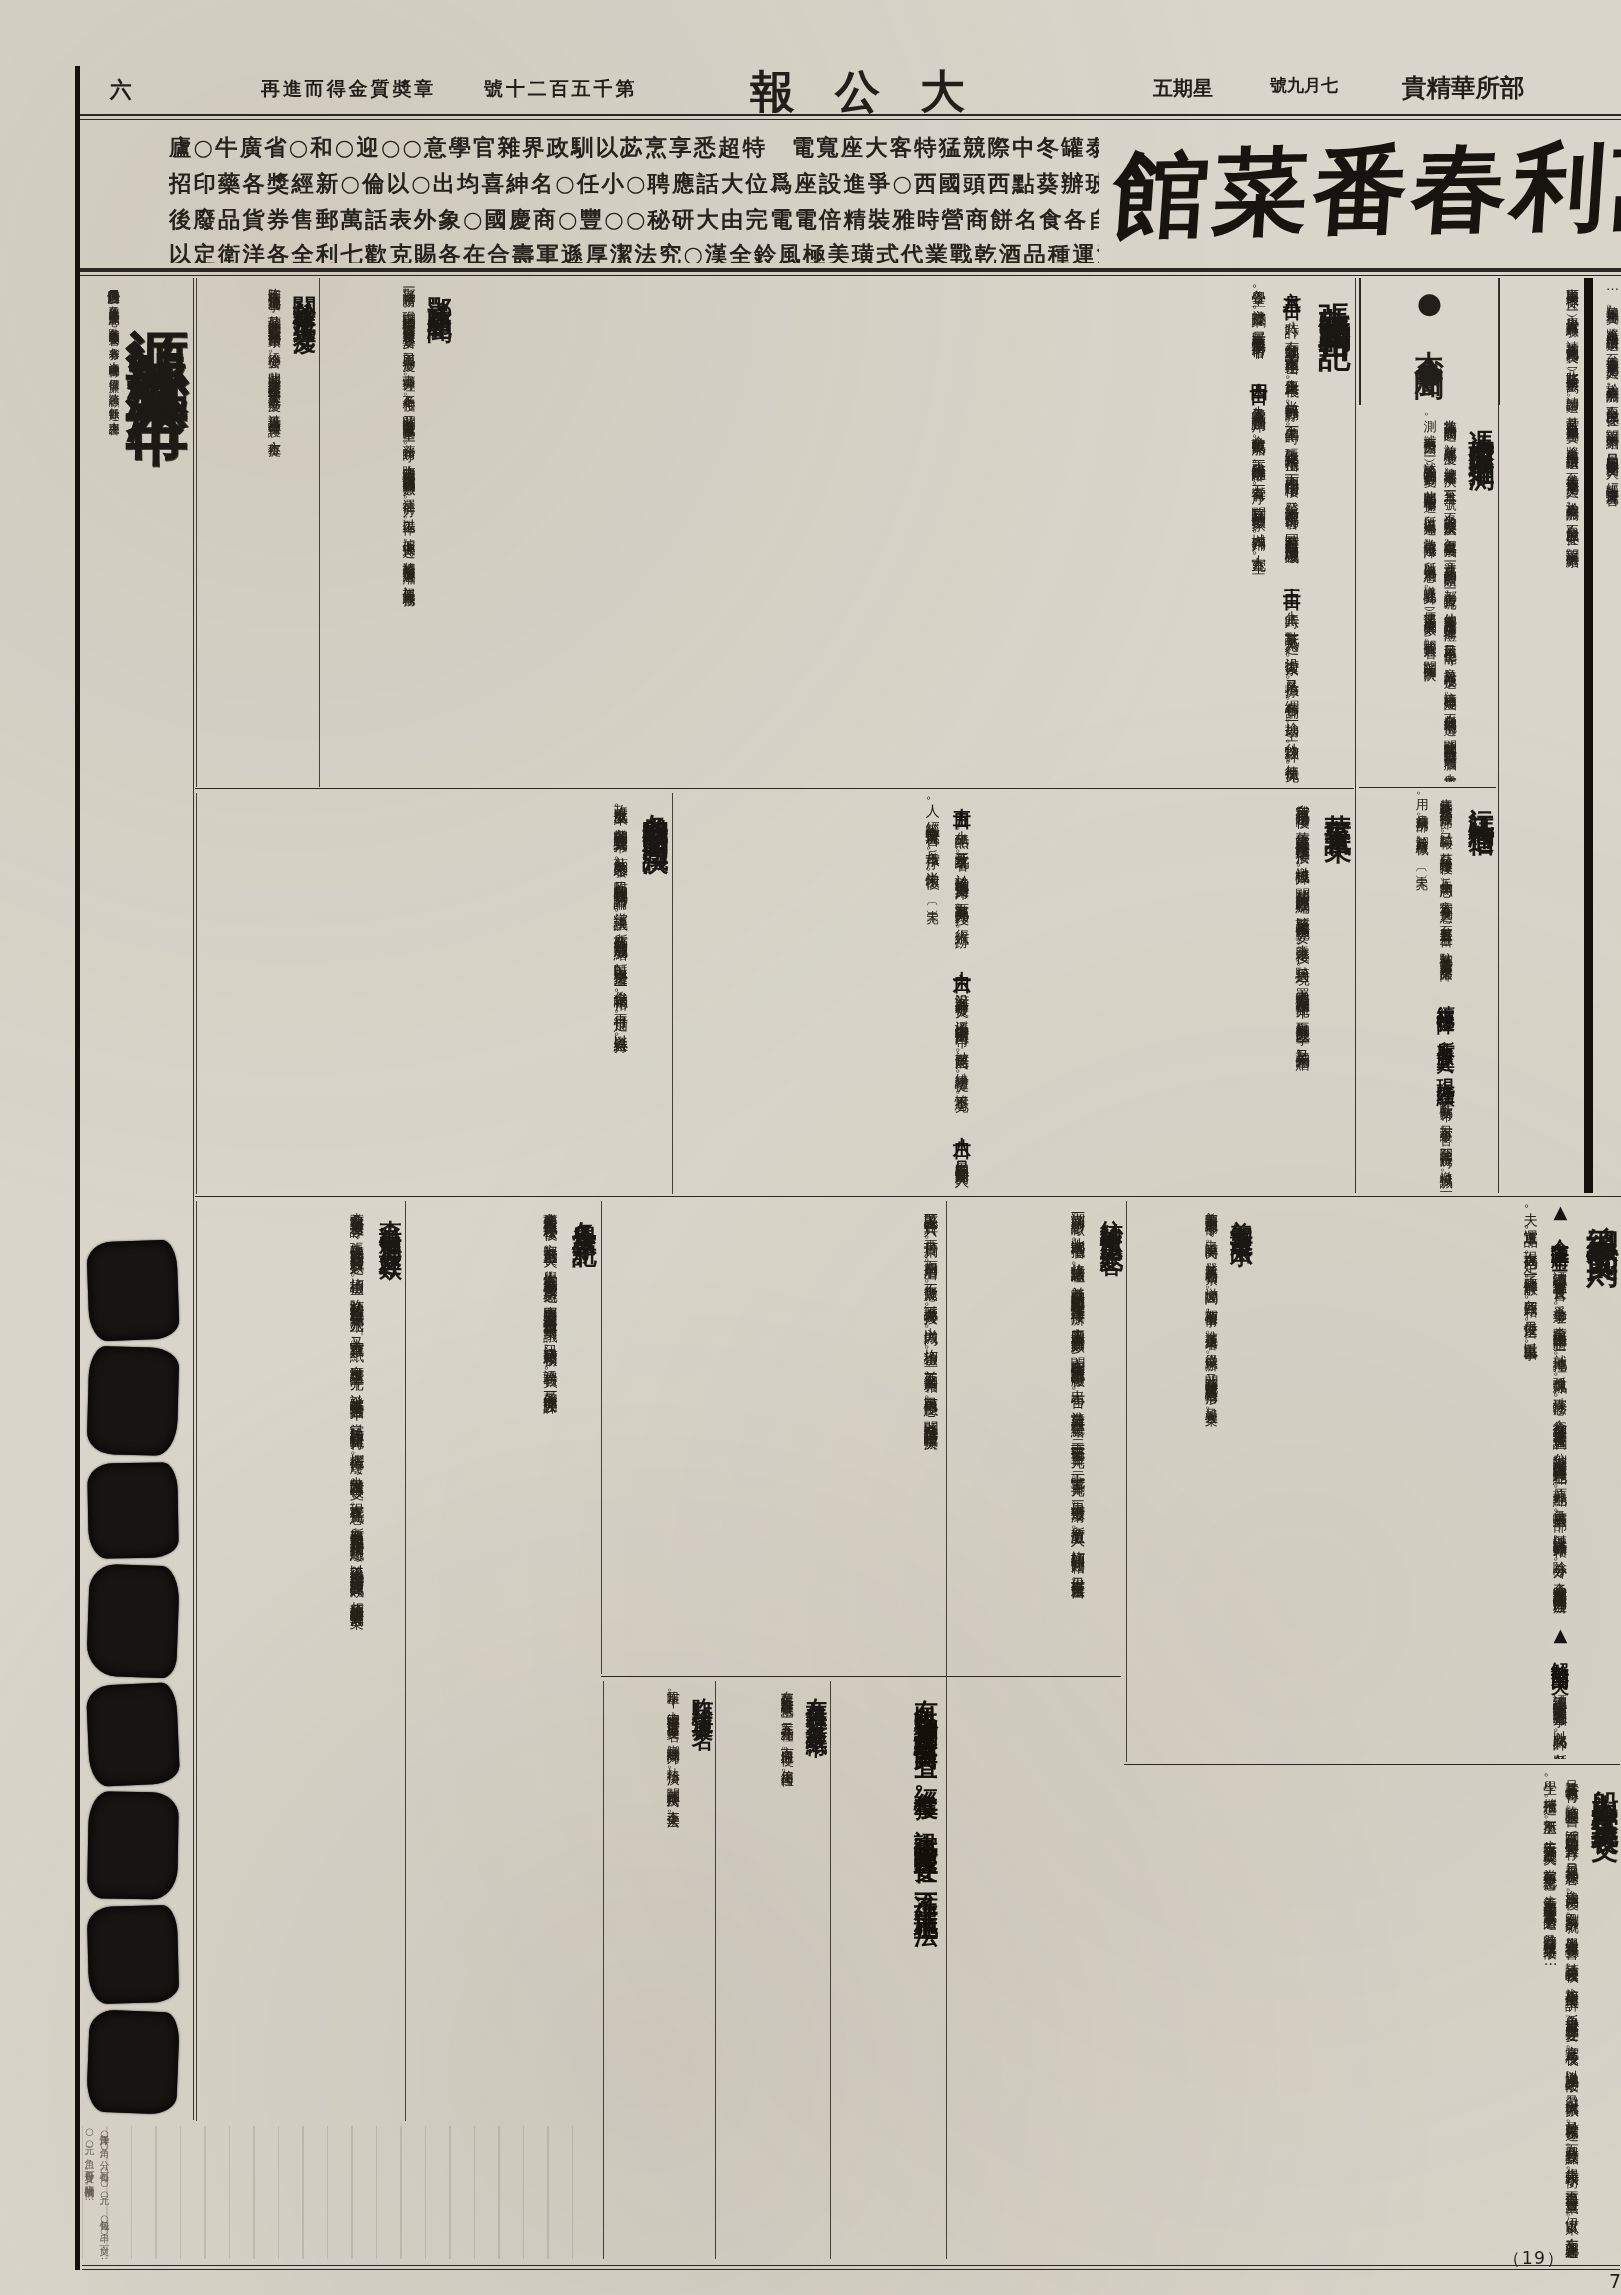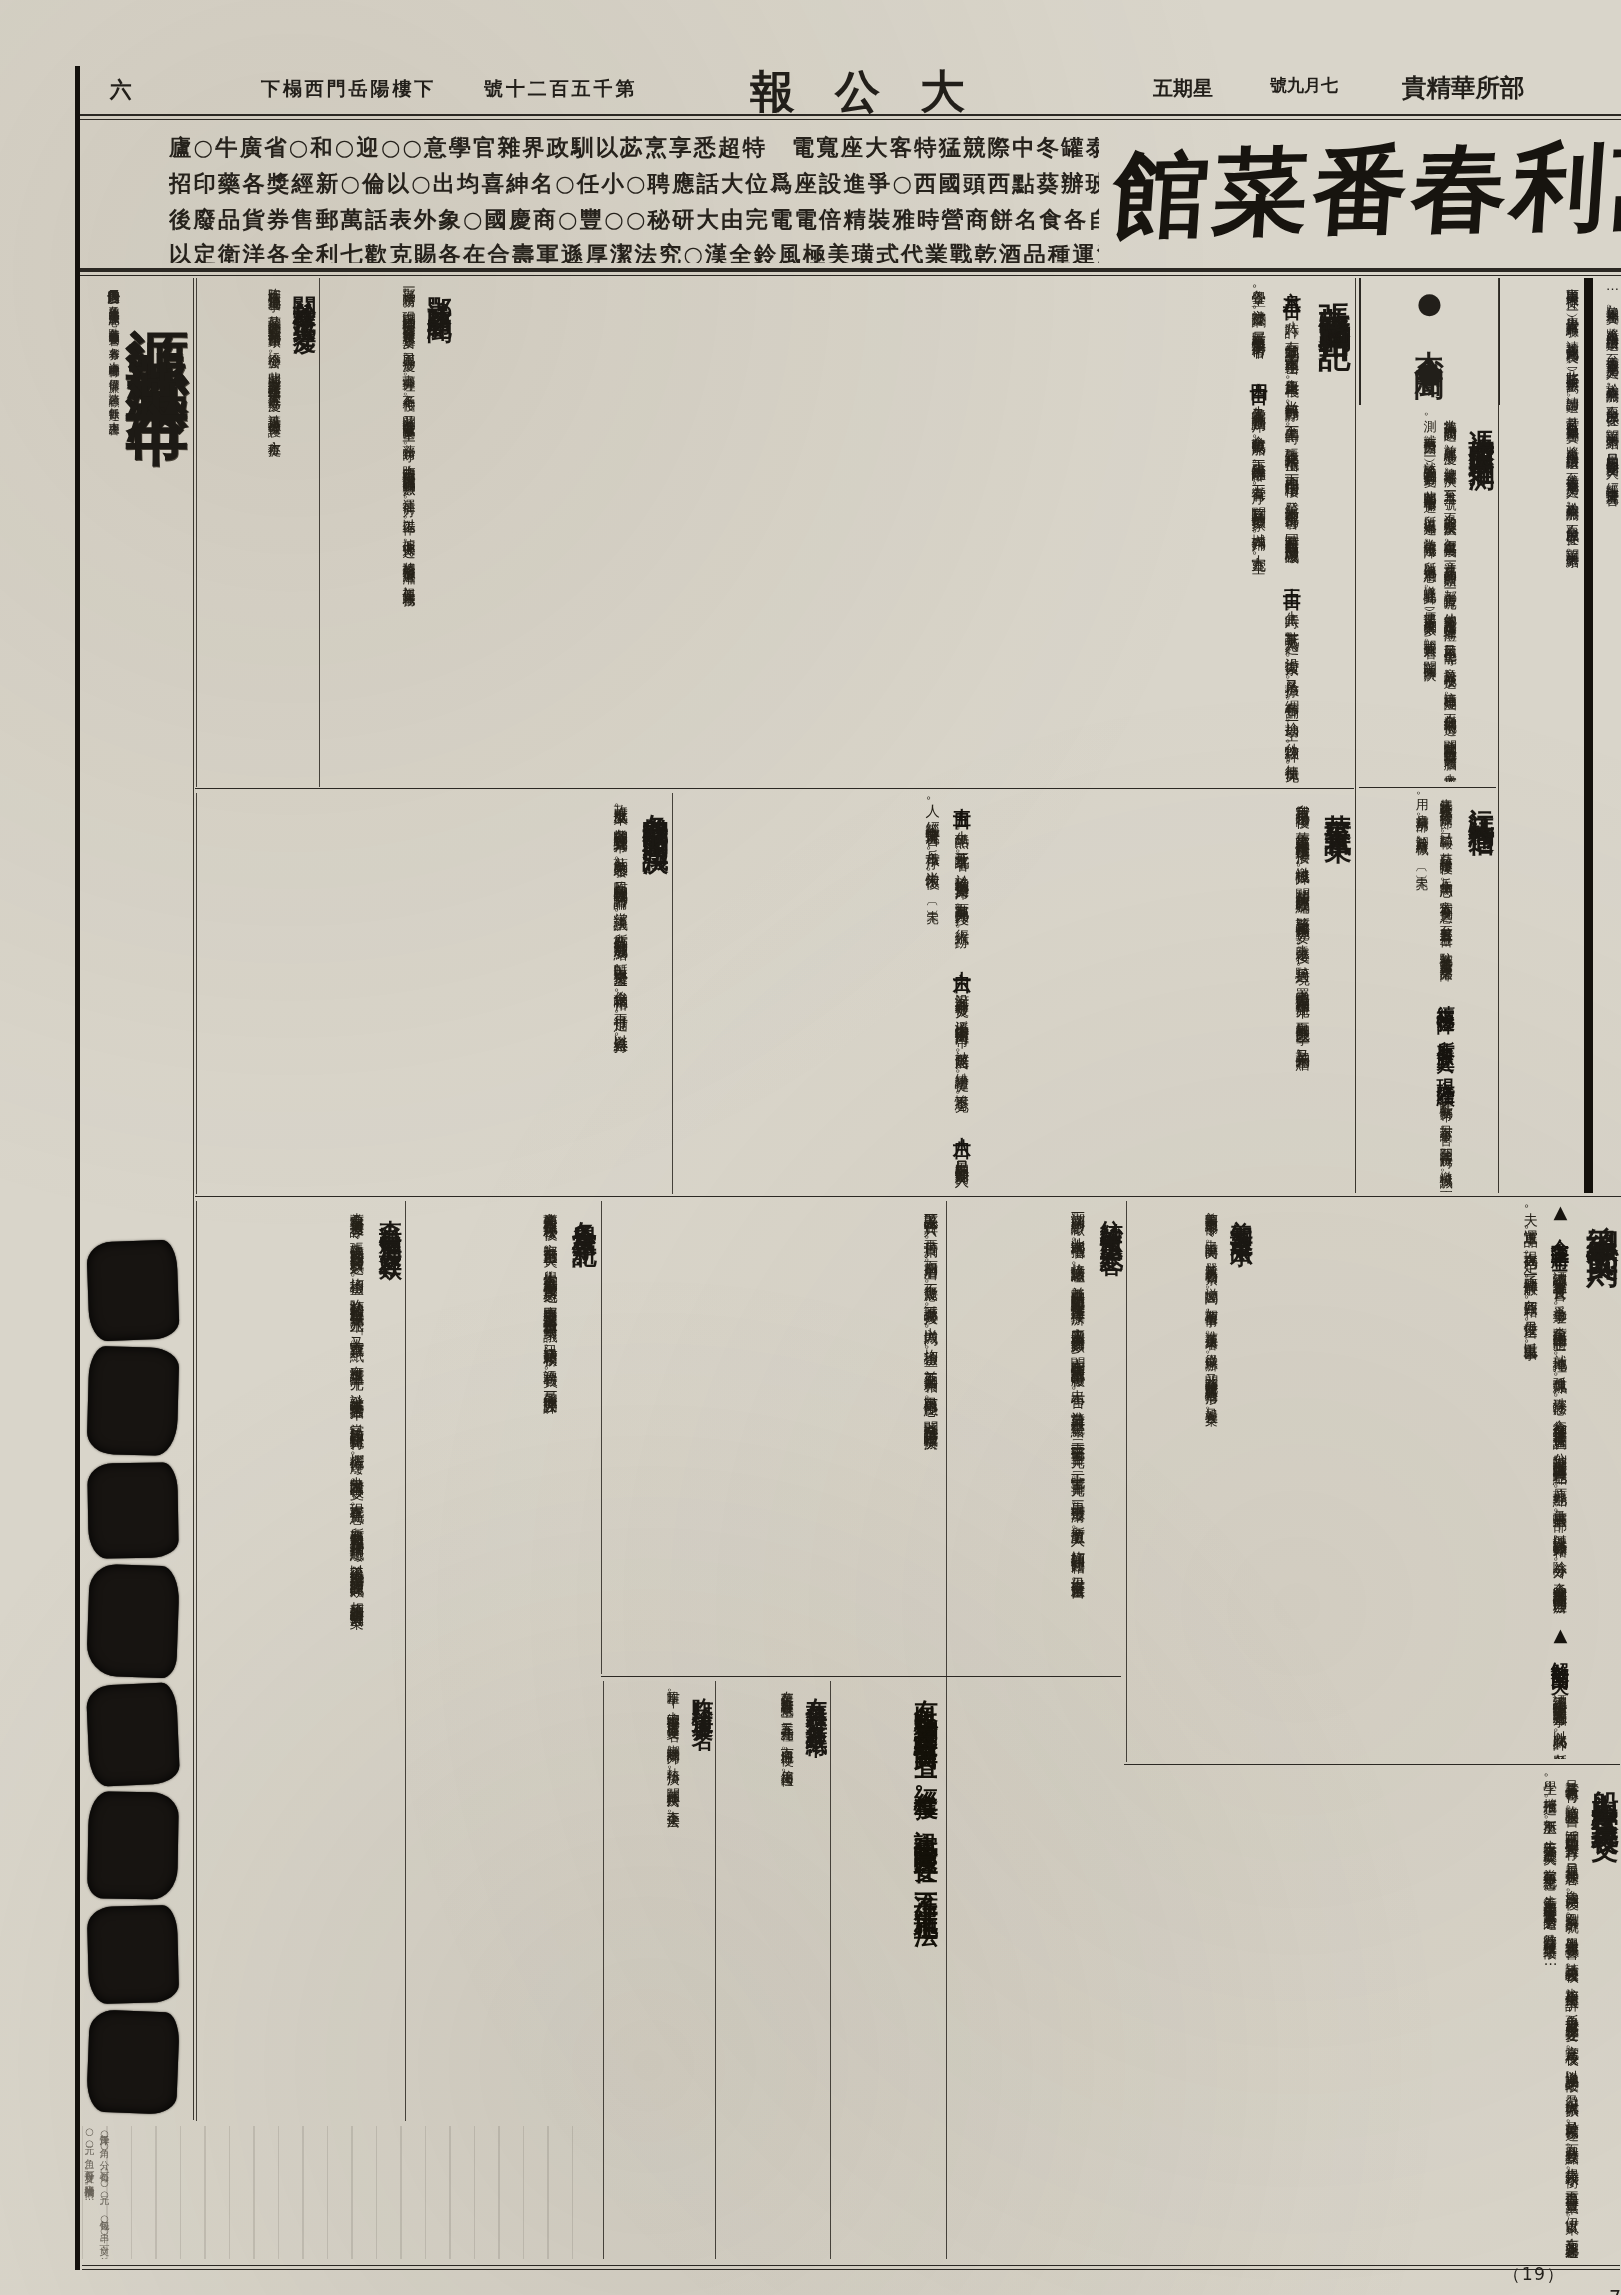--- a/index.html
+++ b/index.html
@@ -37,32 +37,32 @@
   
   .yy{display:flex;flex-direction:row-reverse;overflow:hidden;}
   .yy-big{writing-mode:vertical-rl;text-orientation:upright;font-size:63px;font-weight:bold;line-height:1.1;letter-spacing:10px;font-family:"DejaVu Serif","Liberation Serif",serif;color:#1d1a15;text-shadow:0.7px 0.7px 0 #4a443a;}
   .yy-small{writing-mode:vertical-rl;text-orientation:upright;font-size:10.8px;line-height:1.5;letter-spacing:0.7px;overflow:hidden;color:#2a261f;}
   .yy-addr{font-size:12.3px;font-weight:bold;}
   .blob{margin:7.2px 5.8px;background:#171411;border-radius:28% 16% 30% 20%/22% 30% 18% 32%;box-shadow:inset 0 0 11.5px #000,0 0 2.2px rgba(30,25,20,.8);}
   .smudge{overflow:hidden;filter:blur(0.7px);opacity:.72;
     background:repeating-linear-gradient(90deg, rgba(50,44,36,.18) 0 1.4px, transparent 1.4px 24.5px);}
   .smudge .v{font-size:10px;line-height:1.5;letter-spacing:0.7px;color:#3c362c;}
   .notice .bd{font-weight:bold;font-size:24px;line-height:1.35;letter-spacing:4.3px;color:#141109;}
-  .pagenum{font-size:17.3px;letter-spacing:1.4px;margin-top:16px;}
+  .pagenum{font-size:17.3px;letter-spacing:1.4px;}
   .ink{color:#17140f;}
 </style>
 </head>
 <body>
 
 <div class="abs mast" style="left:1402px;top:71px;font-size:24.5px;">貴精華所部</div>
 <div class="abs mast" style="left:1270px;top:74px;font-size:17px;">號九月七</div>
 <div class="abs mast" style="left:1153px;top:75px;font-size:20px;">五期星</div>
 <div class="abs mast" style="left:750px;top:62px;font-size:45px;letter-spacing:40px;">報公大</div>
 <div class="abs mast" style="left:484px;top:76px;font-size:19px;letter-spacing:2.9px;">號十二百五千第</div>
-<div class="abs mast" style="left:261px;top:76px;font-size:19px;letter-spacing:2.9px;">下榻西門岳陽樓下</div>
+<div class="abs mast" style="left:261px;top:76px;font-size:19px;letter-spacing:2.9px;">再進而得金質奬章</div>
 <div class="abs mast" style="left:110px;top:75px;font-size:21.6px;">六</div>
 
 <div class="hr" style="left:79px;top:114px;width:1542px;height:2.2px;"></div>
 <div class="hr" style="left:79px;top:119px;width:1542px;height:0.7px;"></div>
 
 <div class="abs ban-title ink" style="left:1114px;top:127px;font-size:95px;letter-spacing:4.3px;">館菜番春利萬</div>
 <div class="abs" style="left:169px;top:133px;width:930px;height:130px;overflow:hidden;">
   <div class="ban-line">廬○牛廣省○和○迎○○意學官雜界政馴以苾烹享悉超特　電寬座大客特猛競際中冬罐泰茶大專新本</div>
   <div class="ban-line" style="margin-top:5.8px;">招印藥各獎經新○倫以○出均喜紳名○任小○聘應話大位爲座設進爭○西國頭西點葵辦玻號</div>
   <div class="ban-line" style="margin-top:5.8px;">後廢品貨券售郵萬話表外象○國慶商○豐○○秘研大由完電電倍精裝雅時營商餅名食各自英歐子開</div>

